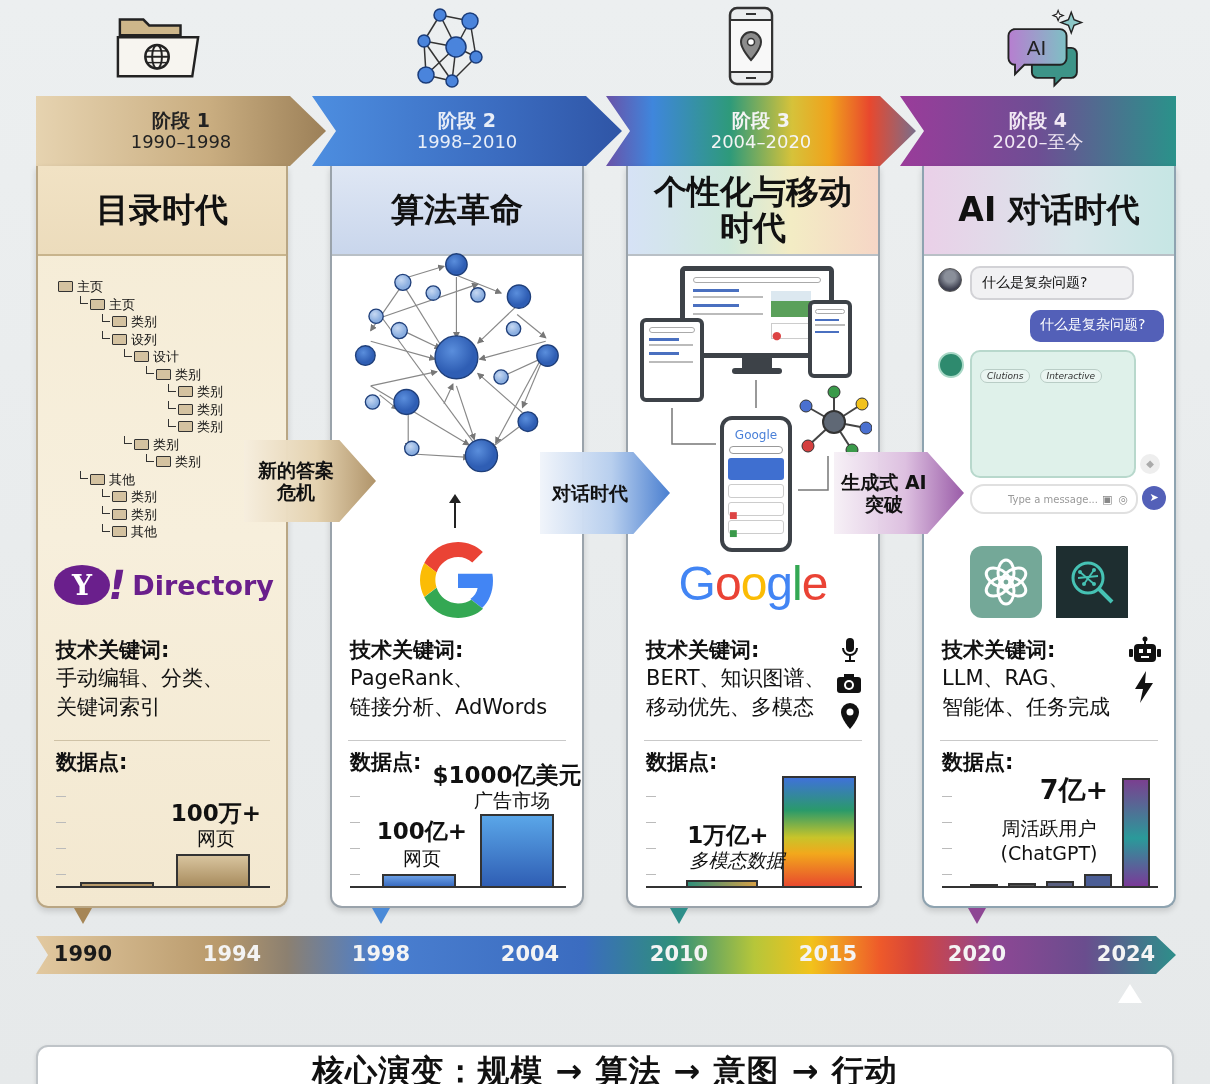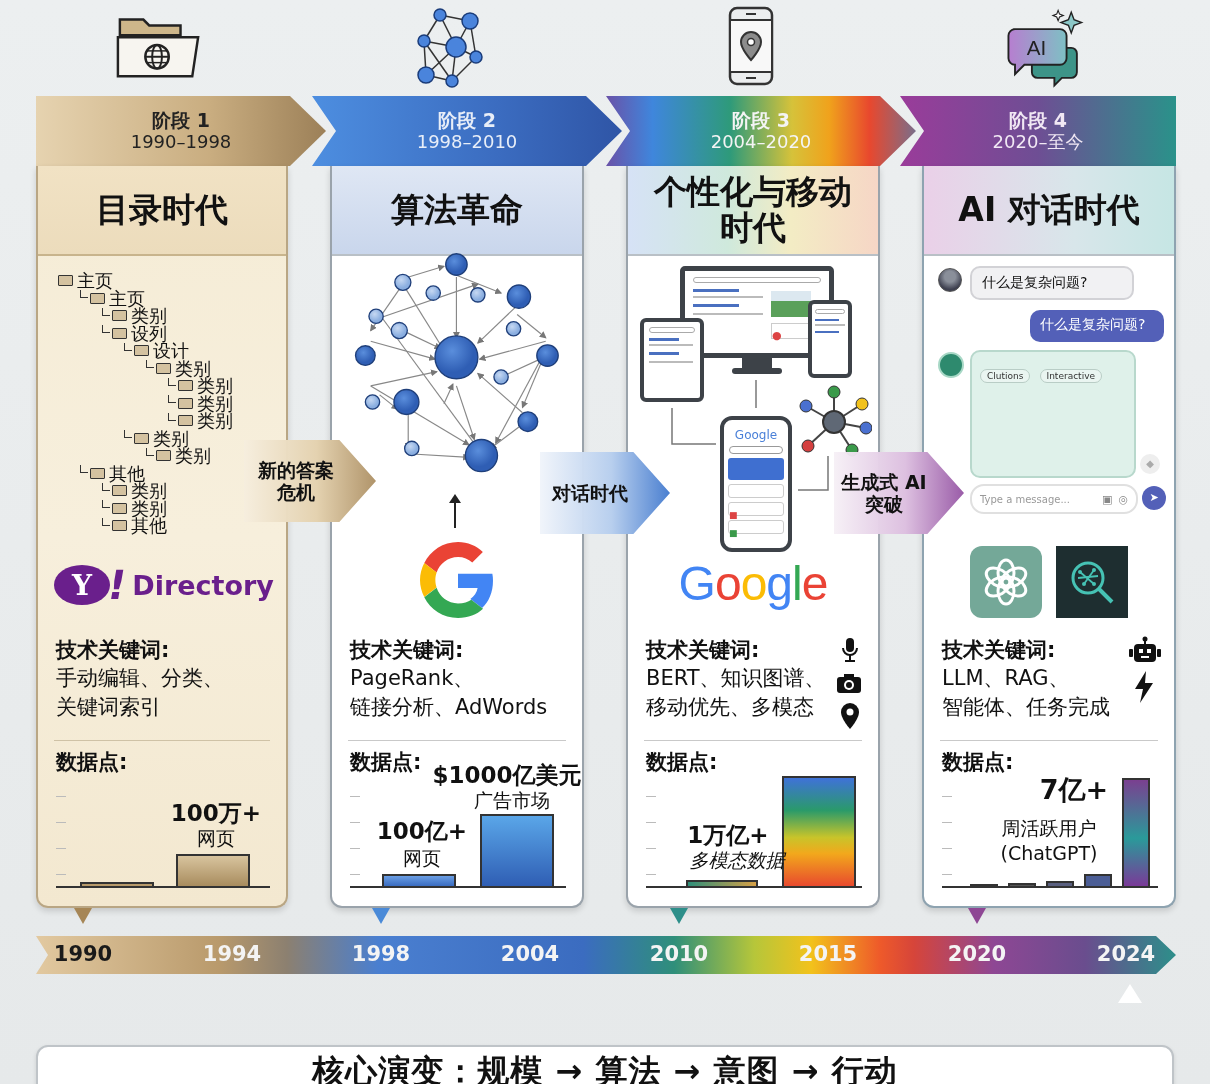--- a/index.html
+++ b/index.html
@@ -71,21 +71,21 @@
     position: absolute; left: 36px; top: 1002px; width: 1138px; height: 54px;
     background: #fff; border: 2px solid #bfc4c8; border-radius: 12px;
     box-shadow: 0 2px 4px rgba(0,0,0,0.12);
     display: flex; align-items: center; justify-content: center;
     font-size: 32px; font-weight: bold; letter-spacing: 1px; margin-top: 43px;
   }
   .summary-notch { position: absolute; left: 1118px; top: 984px; width: 0; height: 0; border-left: 12px solid transparent; border-right: 12px solid transparent; border-bottom: 19px solid #fff; }
 
   
   .bubble { position: absolute; border-radius: 10px; font-size: 14px; padding: 6px 10px; }
-  .chip { display: inline-block; font-size: 9px; border: 1px solid #b9cdc6; border-radius: 10px; padding: 1px 6px; background: #eaf5f1; margin-right: 4px; color: #333; }
+  .chip { display: inline-block; font-size: 9px; border: 1px solid #b9cdc6; border-radius: 10px; padding: 1px 6px; background: #eaf5f1; margin-right: 4px; color: #333; font-style: italic; }
 </style>
 </head>
 <body>
 
 <div class="top-icon" style="left:114px;">
   <svg width="92" height="70" viewBox="0 0 92 70">
     <path d="M6 8 h24 l6 6 h32 v10 H6z" fill="#cdb68a" stroke="#222" stroke-width="2.5"></path>
     <path d="M4 26 h82 l-6 40 H4z" fill="#f7f5f0" stroke="#222" stroke-width="2.5"></path>
     <circle cx="44" cy="46" r="12" fill="none" stroke="#222" stroke-width="2.5"></circle>
     <ellipse cx="44" cy="46" rx="5" ry="12" fill="none" stroke="#222" stroke-width="2"></ellipse>
@@ -161,21 +161,21 @@
   <div class="stage-years">2004–2020</div>
 </div>
 <div class="stage-head last" style="left:900px; width:276px; background:linear-gradient(90deg,#9a3c9a,#6e4e94 50%,#2a928a); color:#f1e8f4;">
   <div class="stage-num">阶段 4</div>
   <div class="stage-years">2020–至今</div>
 </div>
 
 <div class="card" style="left:36px; width:252px; background:linear-gradient(180deg,#f5ecd6,#f7efdc 50%,#f3e8d0); border-color:#b9a684;">
   <div class="card-title-band" style="background:linear-gradient(180deg,#f1e2c4,#ecdcbc); border-bottom-color:#c8b48c;">目录时代</div>
 
-  <div id="dirtree" style="position:absolute; left:20px; top:106px; width:220px; height:270px; font-size:18px; line-height:17px;">
+  <div id="dirtree" style="position:absolute; left:20px; top:112px; width:220px; height:270px; font-size:13px; line-height:17px;">
       <div style="position: absolute; left: 0px; top: 0px; display: flex; align-items: center; white-space: nowrap;">
         <span style="display: inline-block; width: 15px; height: 11px; background: rgb(212, 194, 160); border: 1.5px solid rgb(51, 51, 51); border-radius: 1px; margin-right: 4px;"></span>
         <span>主页</span>
       </div>
       <div style="position: absolute; left: 22px; top: 17.5px; display: flex; align-items: center; white-space: nowrap;">
         <span style="display: inline-block; width: 8px; height: 8px; border-left: 1.5px solid rgb(51, 51, 51); border-bottom: 1.5px solid rgb(51, 51, 51); margin-right: 2px; margin-top: -8px;"></span>
         <span style="display: inline-block; width: 15px; height: 11px; background: rgb(212, 194, 160); border: 1.5px solid rgb(51, 51, 51); border-radius: 1px; margin-right: 4px;"></span>
         <span>主页</span>
       </div>
       <div style="position: absolute; left: 44px; top: 35px; display: flex; align-items: center; white-space: nowrap;">
@@ -475,21 +475,21 @@
   <div class="bubble" style="left:46px; top:100px; width:164px; height:34px; background:#f1f1f3; border:2px solid #d2d2d6;">什么是复杂问题?</div>
   <div class="bubble" style="left:106px; top:144px; width:134px; height:32px; background:#5360b8; color:#fff;">什么是复杂问题?</div>
   <div style="position:absolute; left:14px; top:186px; width:26px; height:26px; border-radius:50%; background:#2e8a6e; border:2px solid #a8d8c6;"></div>
   <div style="position:absolute; left:46px; top:184px; width:166px; height:128px; background:#dff1ea; border:2px solid #b8d8cc; border-radius:10px; padding:6px 8px;">
     <div style="margin-top:6px;">
       <span class="chip">Clutions</span>
       <span class="chip">Interactive</span>
     </div>
   </div>
   <div style="position:absolute; left:216px; top:288px; width:20px; height:20px; border-radius:50%; background:#eee; color:#aaa; font-size:10px; text-align:center; line-height:20px;">◆</div>
-  <div style="position:absolute; left:46px; top:318px; width:168px; height:30px; border:2px solid #e0e0e0; border-radius:14px; background:#fff; display:flex; align-items:center; padding:4px 8px;">
+  <div style="position:absolute; left:46px; top:318px; width:168px; height:30px; border:2px solid #e0e0e0; border-radius:14px; background:#fff; display:flex; align-items:center; padding:4px 8px;text-align:right;">
     <span style="font-size:10px; color:#999; flex:1;">Type a message...</span>
     <span style="font-size:11px; color:#888; margin-left:4px;">▣</span>
     <span style="font-size:11px; color:#888; margin-left:6px;">◎</span>
   </div>
   <div style="position:absolute; left:218px; top:320px; width:24px; height:24px; border-radius:50%; background:#5360b8; color:#fff; font-size:11px; text-align:center; line-height:24px;">➤</div>
 
   <div style="position:absolute; left:46px; top:380px; width:72px; height:72px; background:#74a898; border-radius:12px; display:flex; align-items:center; justify-content:center;">
     <svg width="52" height="52" viewBox="0 0 52 52">
       <g fill="none" stroke="#fff" stroke-width="3">
         <ellipse cx="26" cy="17" rx="8" ry="13" transform="rotate(0 26 26)"></ellipse>

